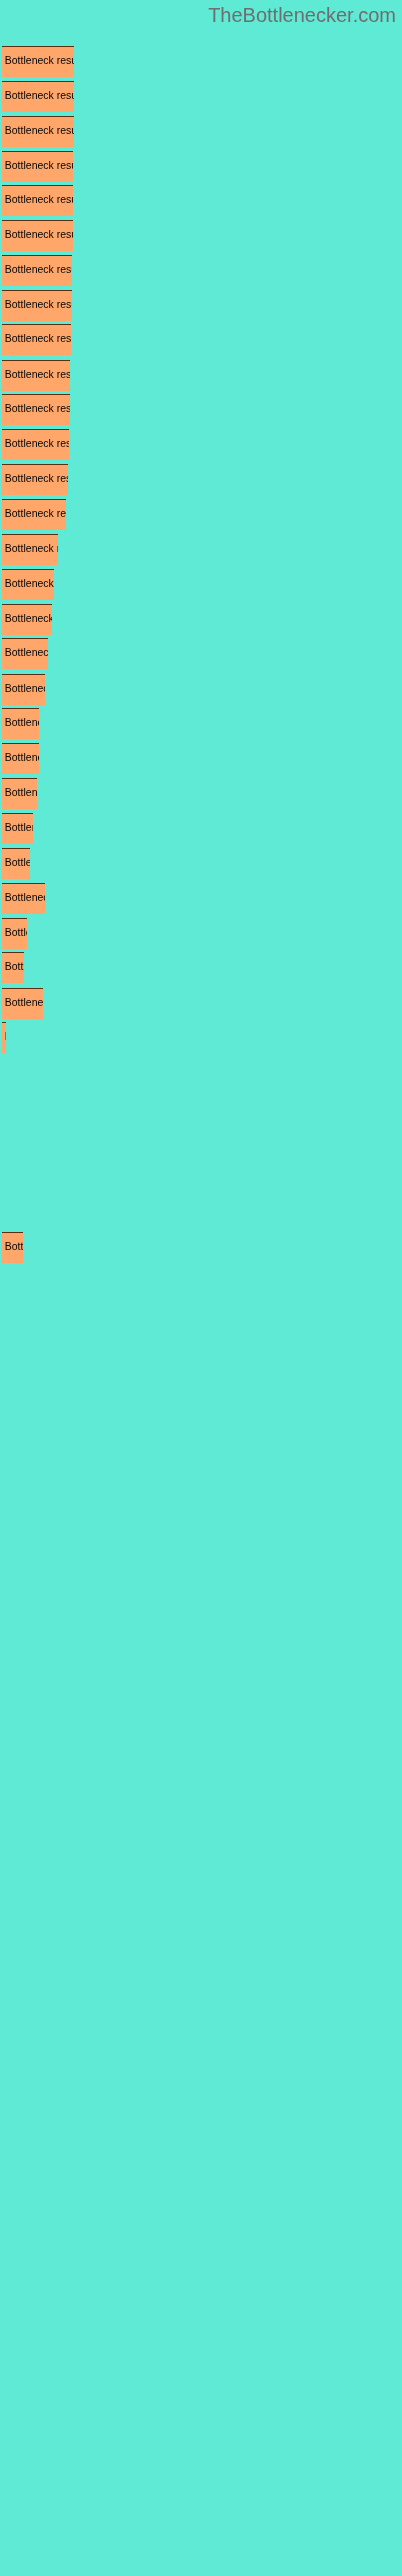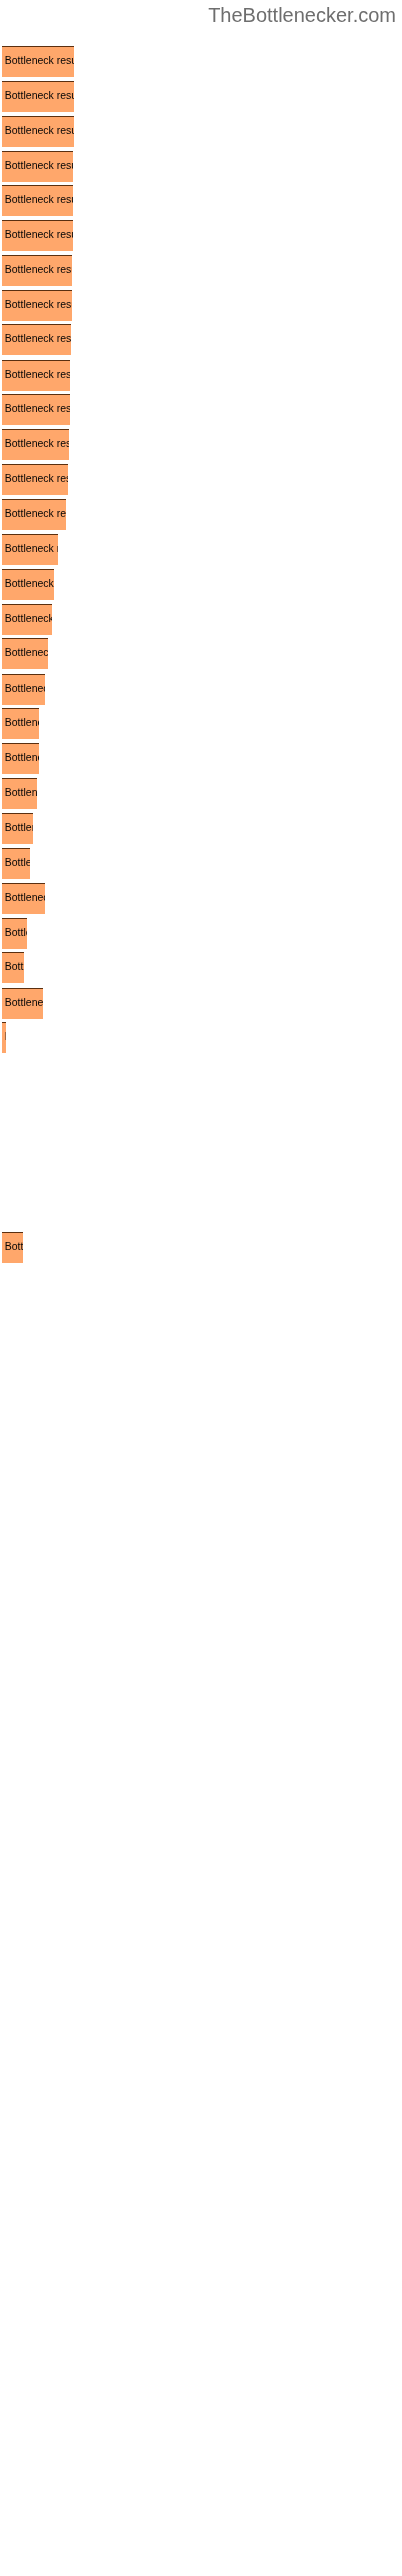--- a/index.html
+++ b/index.html
@@ -5,21 +5,21 @@
 <style>
   html, body {
     margin: 0;
     padding: 0;
     background: #000000;
   }
   #root {
     position: relative;
     width: 403px;
     height: 2576px;
-    background: #ffffff;
+    background: #5eead4;
     overflow: hidden;
     font-family: "Liberation Sans", sans-serif;
   }
   .watermark {
     position: absolute;
     top: 1.6px;
     left: 0;
     width: 396px;
     text-align: right;
     color: #6e6e6e;

